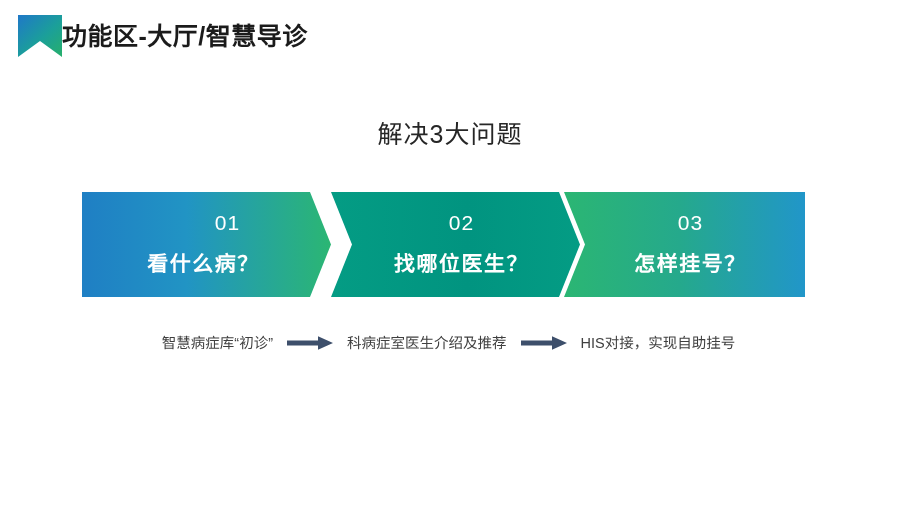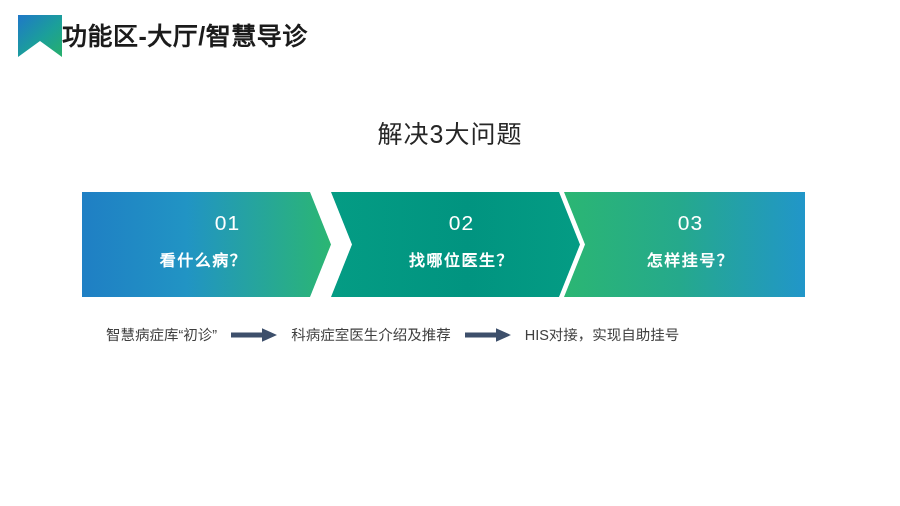--- a/index.html
+++ b/index.html
@@ -103,43 +103,44 @@
     font-weight: normal;
     letter-spacing: 1px;
     line-height: 1;
     padding-left: 48px;
   }
   .chev-label {
     position: absolute;
     left: 0;
     right: 0;
     top: 61px;
-    font-size: 16px;
+    font-size: 21px;
     font-weight: bold;
     letter-spacing: 1.5px;
     line-height: 1;
   }
   
   .chev-2 .chev-num, .chev-2 .chev-label,
   .chev-3 .chev-num, .chev-3 .chev-label {
     padding-left: 12px;
   }
   .chev-1 .chev-num, .chev-1 .chev-label {
     padding-right: 6px;
   }
 
   
   .caption-row {
     position: absolute;
     left: 82px;
-    top: 322px;
+    top: 330px;
     width: 723px;
     height: 26px;
     display: flex;
     align-items: center;
+    justify-content: center;
     gap: 0;
   }
   .caption-text {
     font-size: 14.5px;
     color: #3f3f3f;
     white-space: nowrap;
     line-height: 1;
   }
   .caption-arrow {
     flex: 0 0 auto;

